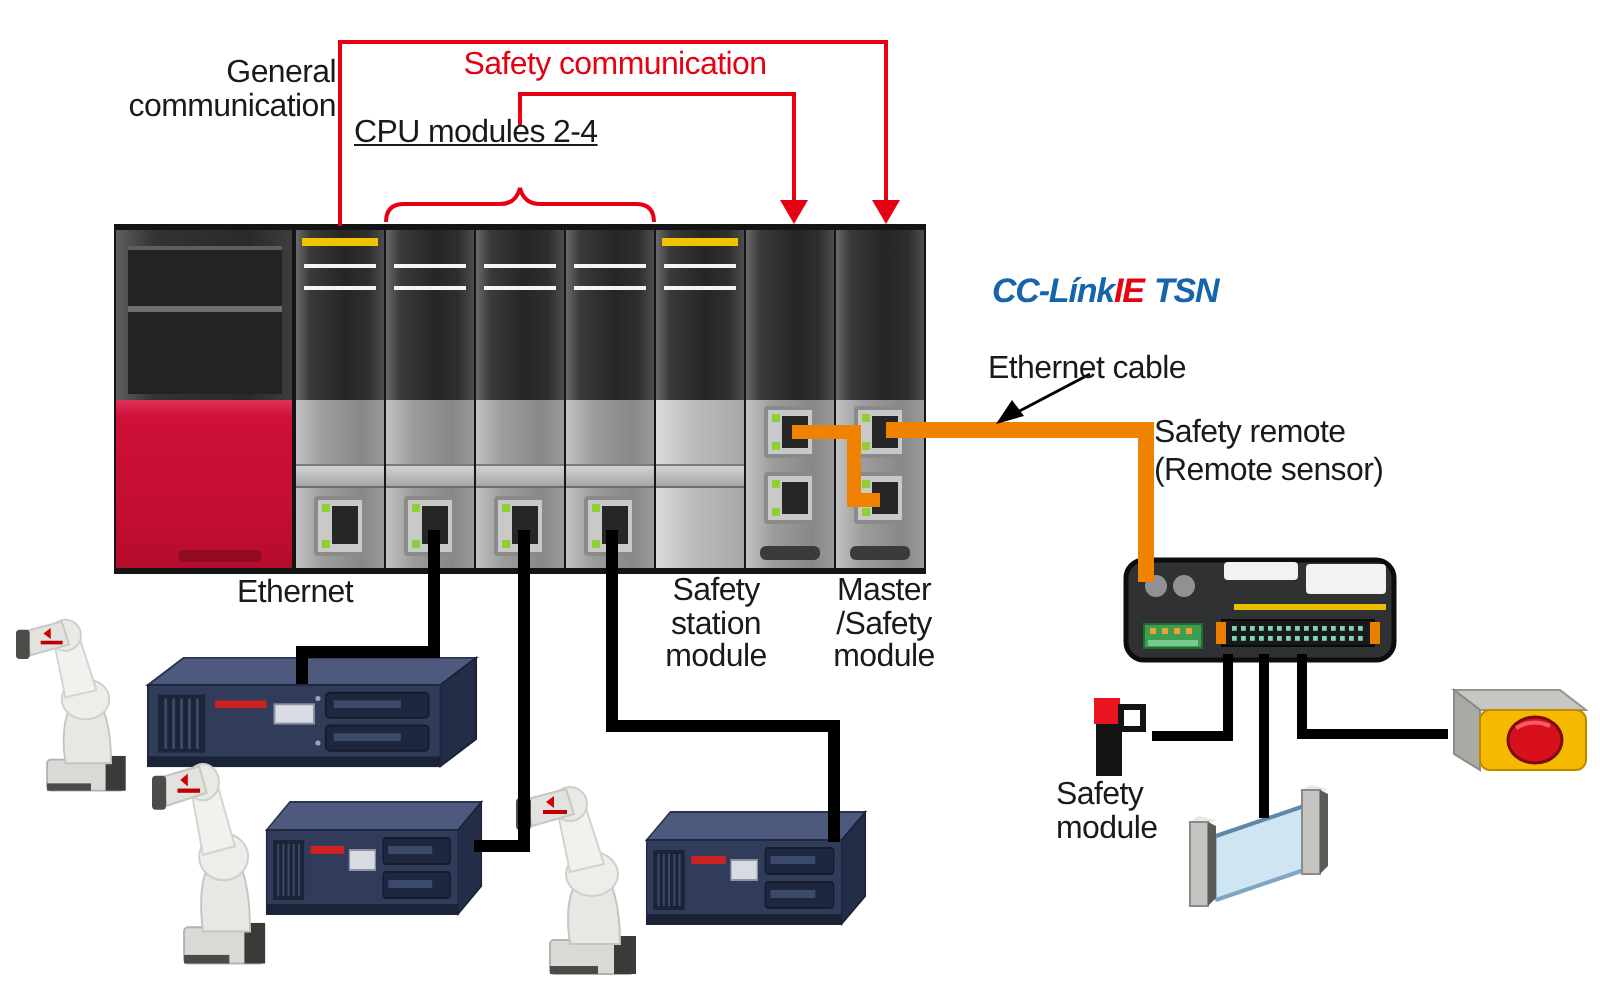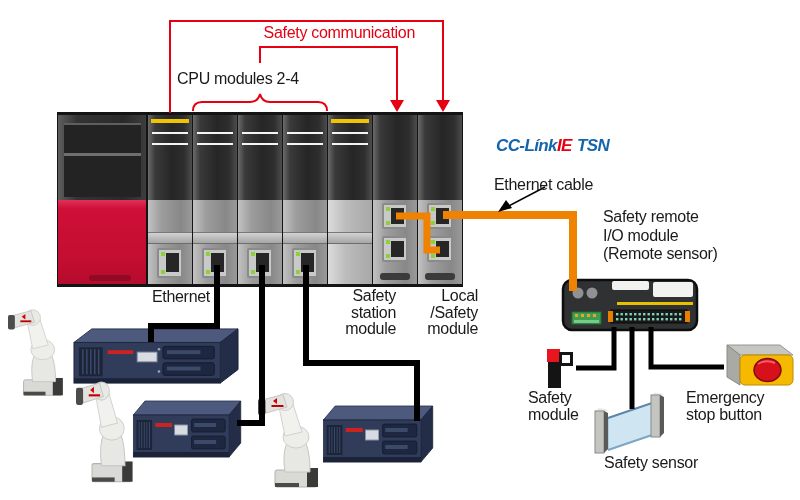--- a/index.html
+++ b/index.html
@@ -1,20 +1,20 @@
 <!DOCTYPE html>
 <html><head>
 <meta charset="utf-8">
 <style>
   html,body{margin:0;padding:0;background:#fff;}
   #stage{position:relative;width:800px;height:500px;background:#fff;overflow:hidden;
          font-family:"Liberation Sans",sans-serif;color:#1a1a1a;}
   .abs{position:absolute;}
   .lbl{position:absolute;font-size:16px;line-height:16.5px;letter-spacing:-0.3px;white-space:nowrap;}
-  .center{text-align:right;}
+  .center{text-align:center;}
   .right{text-align:right;}
   .red{color:#e60012;}
 
   
   #rack{position:absolute;left:57px;top:112px;width:406px;height:175px;background:#141414;}
   .module{position:absolute;top:3px;height:169px;}
   .mod-top{position:absolute;left:0;top:0;width:100%;height:85px;
            background:linear-gradient(90deg,#6b6b6b 0%,#3a3a3a 16%,#262626 55%,#2e2e2e 82%,#4d4d4d 100%);}
   .mod-bot{position:absolute;left:0;top:85px;width:100%;height:84px;
            background:linear-gradient(90deg,#c2c2c2 0%,#9d9d9d 30%,#888 75%,#9a9a9a 100%);}
@@ -348,58 +348,56 @@
     <path d="M 170 113 V 21 H 443 V 101" fill="none" stroke="#e60012" stroke-width="2"></path>
     <polygon points="436,100 450,100 443,112" fill="#e60012"></polygon>
     <path d="M 260 63 V 47 H 397 V 101" fill="none" stroke="#e60012" stroke-width="2"></path>
     <polygon points="390,100 404,100 397,112" fill="#e60012"></polygon>
     <path d="M 193 111 Q 193 102 202 102 L 250 102 Q 258 102 260 94 Q 262 102 270 102 L 318 102 Q 327 102 327 111" fill="none" stroke="#e60012" stroke-width="2"></path>
 
     <line x1="545" y1="187" x2="505" y2="208" stroke="#000" stroke-width="1.5"></line>
     <polygon points="498,212 506,200 512,208" fill="#000"></polygon>
   </svg>
 
+  <div class="lbl right" style="left:28px;top:29px;width:140px;">
+    <div>General</div>
+    <div>communication</div>
+  </div>
 
   <div class="lbl red center" style="left:200px;top:25px;width:215px;">Safety communication</div>
 
-  <div class="lbl" style="left:177px;top:71px;">CPU modules 2-4</div>
+  <div class="lbl" style="left:177px;top:59px;text-decoration:underline;">CPU modules 2-4</div>
 
   <div class="lbl center" style="left:85px;top:289px;width:125px;">Ethernet</div>
 
   <div class="lbl center" style="left:320px;top:288px;width:76px;">
     <div>Safety</div>
     <div>station</div>
     <div>module</div>
   </div>
 
   <div class="lbl center" style="left:406px;top:288px;width:72px;">
-    <div>Local</div>
+    <div>Master</div>
     <div>/Safety</div>
     <div>module</div>
   </div>
 
 
   <div class="lbl" style="left:496px;top:138px;font-size:17px;font-weight:bold;font-style:italic;letter-spacing:-0.6px;">
     <span style="color:#1565ad;">CC-Línk</span><span style="color:#e60012;">IE</span>
     <span style="color:#1565ad;margin-left:1px;">TSN</span>
   </div>
 
   <div class="lbl" style="left:494px;top:177px;">Ethernet cable</div>
 
-  <div class="lbl" style="left:563px;top:208px;line-height:18.5px;padding-left:40px;">
+  <div class="lbl" style="left:577px;top:208px;line-height:18.5px;">
     <div>Safety remote</div>
-    <div>I/O module</div>
     <div>(Remote sensor)</div>
   </div>
 
   <div class="lbl" style="left:528px;top:390px;">
     <div>Safety</div>
     <div>module</div>
   </div>
 
-  <div class="lbl center" style="left:563px;top:455px;width:135px;">Safety sensor</div>
-
-  <div class="lbl" style="left:686px;top:390px;">
-    <div>Emergency</div>
-    <div>stop button</div>
-  </div>
+
 
 </div>
 
 </body></html>

